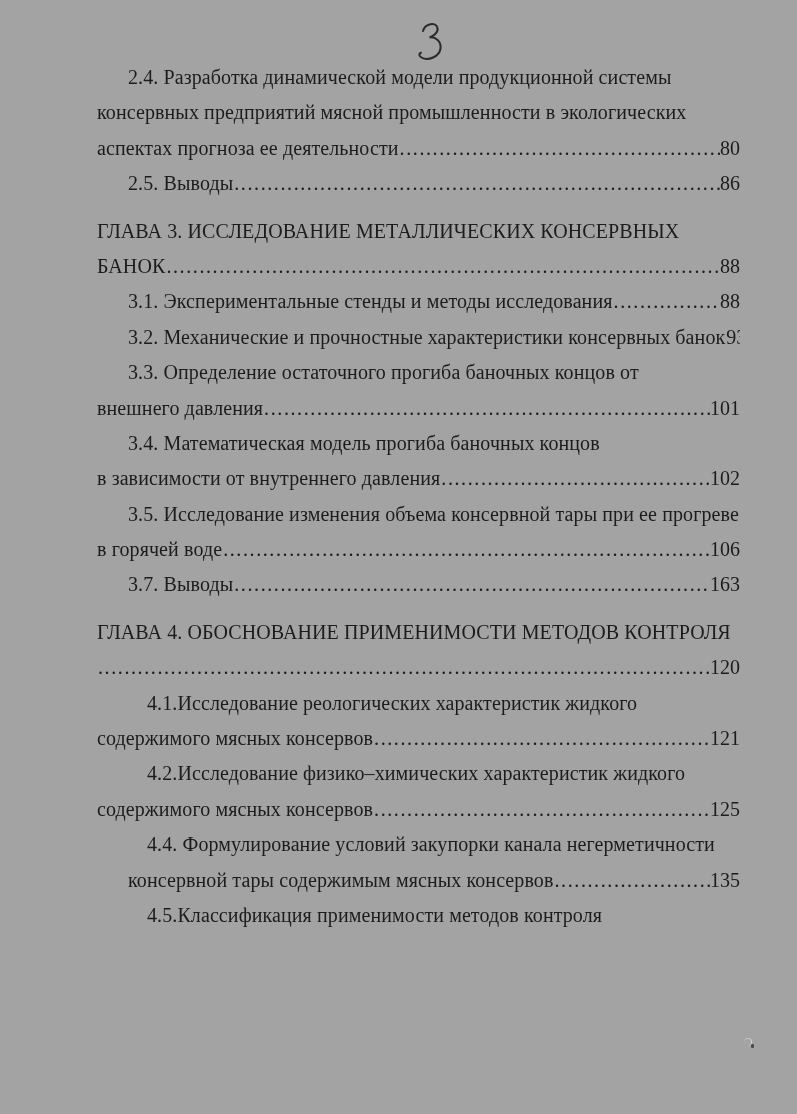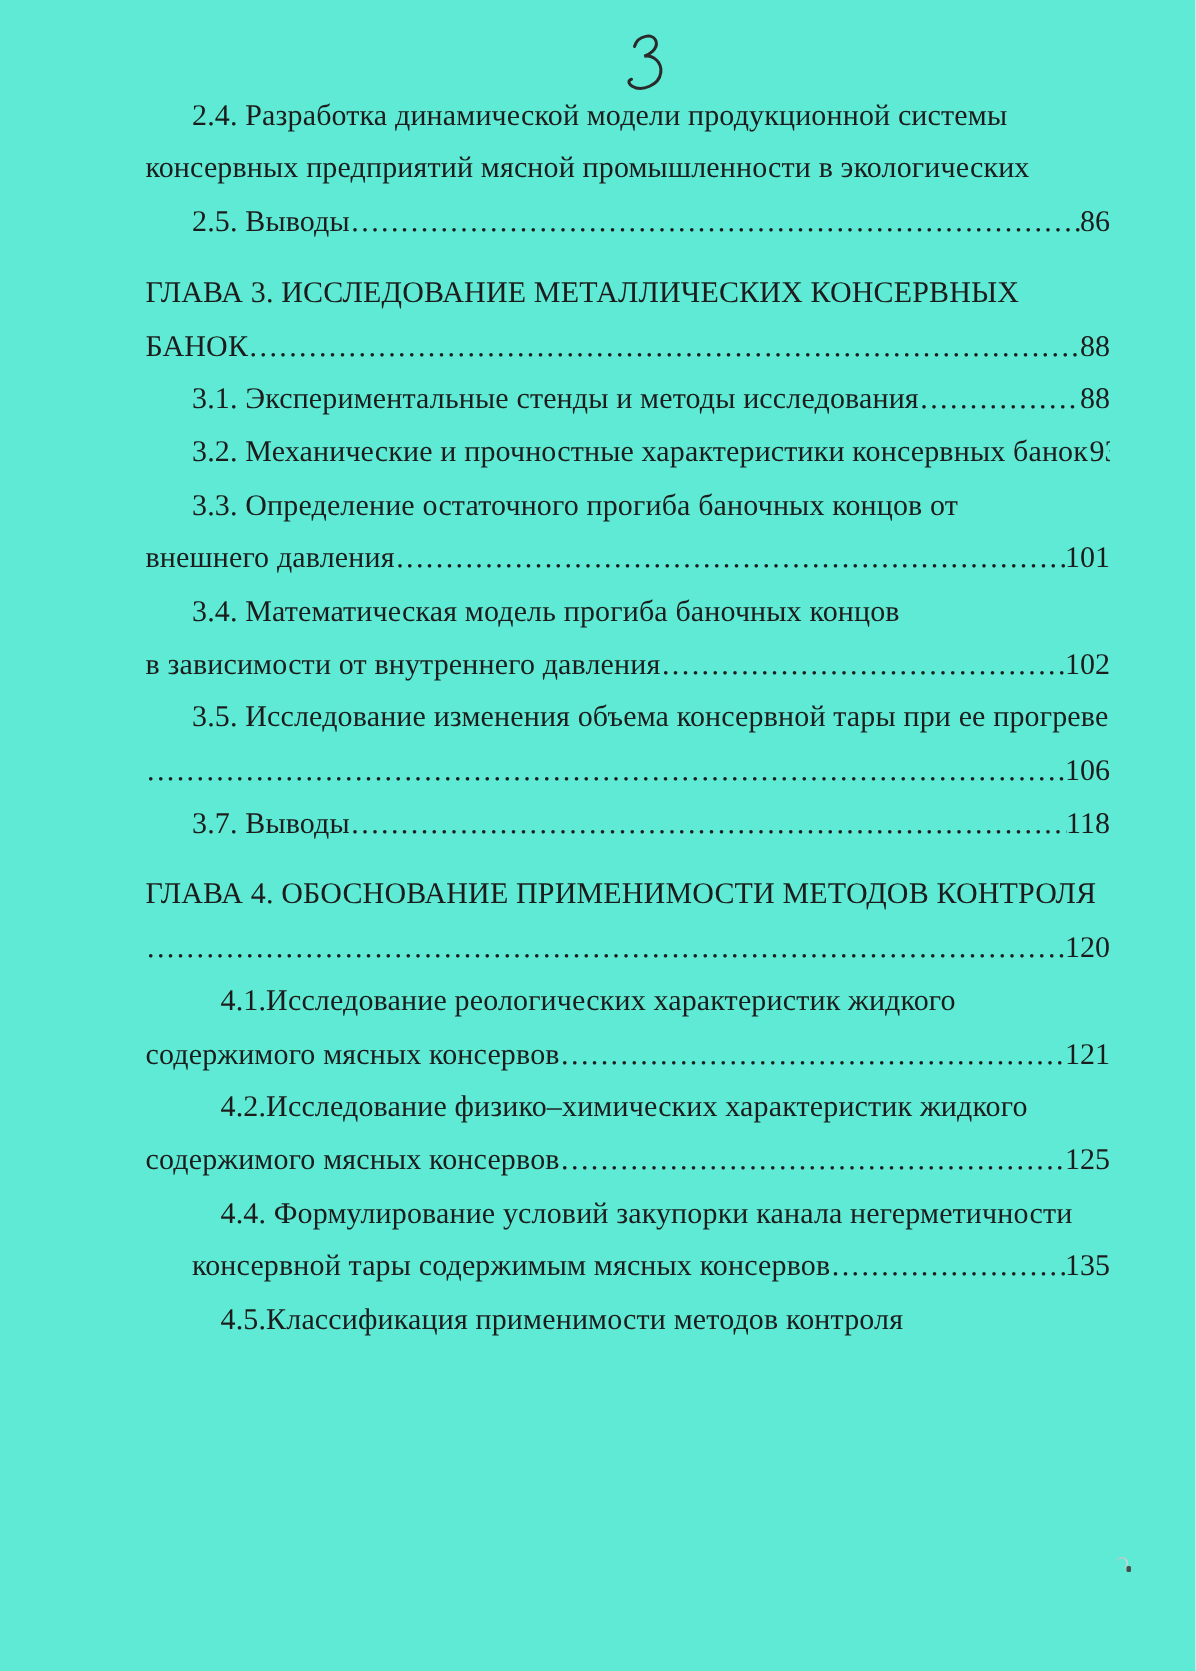--- a/index.html
+++ b/index.html
@@ -1,20 +1,20 @@
 <!DOCTYPE html>
 <html lang="ru"><head>
 <meta charset="utf-8">
 <style>
   html, body { margin: 0; padding: 0; background: #ffffff; }
   .page {
     position: relative;
     width: 797px;
     height: 1114px;
-    background: #5eead4;
+    background: #a3a3a3;
     overflow: hidden;
     font-family: "Liberation Serif", "DejaVu Serif", serif;
     color: #1c1c1c;
   }
   .handwritten-3 {
     position: absolute;
     left: 416px;
     top: 20px;
     width: 30px;
     height: 44px;
@@ -90,20 +90,25 @@
 
   <div class="toc" id="toc">
       <div class="toc-line indent-1">
     <span class="toc-text">2.4. Разработка динамической модели продукционной системы</span>
 
   </div>
       <div class="toc-line indent-0">
     <span class="toc-text">консервных предприятий мясной промышленности в экологических</span>
 
   </div>
+      <div class="toc-line indent-0">
+    <span class="toc-text">аспектах прогноза ее деятельности</span>
+    <span class="dots"></span>
+    <span class="toc-page">80</span>
+  </div>
       <div class="toc-line indent-1">
     <span class="toc-text">2.5. Выводы</span>
     <span class="dots"></span>
     <span class="toc-page">86</span>
   </div>
       <div class="chapter-gap"></div>
       <div class="toc-line indent-0">
     <span class="toc-text">ГЛАВА 3. ИССЛЕДОВАНИЕ МЕТАЛЛИЧЕСКИХ КОНСЕРВНЫХ</span>
 
   </div>
@@ -138,27 +143,28 @@
       <div class="toc-line indent-0">
     <span class="toc-text">в зависимости от внутреннего давления</span>
     <span class="dots"></span>
     <span class="toc-page">102</span>
   </div>
       <div class="toc-line indent-1">
     <span class="toc-text">3.5. Исследование изменения объема консервной тары при ее прогреве</span>
 
   </div>
       <div class="toc-line indent-0">
+    <span class="toc-text">в горячей воде</span>
     <span class="dots"></span>
     <span class="toc-page">106</span>
   </div>
       <div class="toc-line indent-1">
     <span class="toc-text">3.7. Выводы</span>
     <span class="dots"></span>
-    <span class="toc-page">118</span>
+    <span class="toc-page">163</span>
   </div>
       <div class="chapter-gap"></div>
       <div class="toc-line indent-0">
     <span class="toc-text">ГЛАВА 4. ОБОСНОВАНИЕ ПРИМЕНИМОСТИ МЕТОДОВ КОНТРОЛЯ</span>
 
   </div>
       <div class="toc-line indent-0">
     <span class="dots"></span>
     <span class="toc-page">120</span>
   </div>

